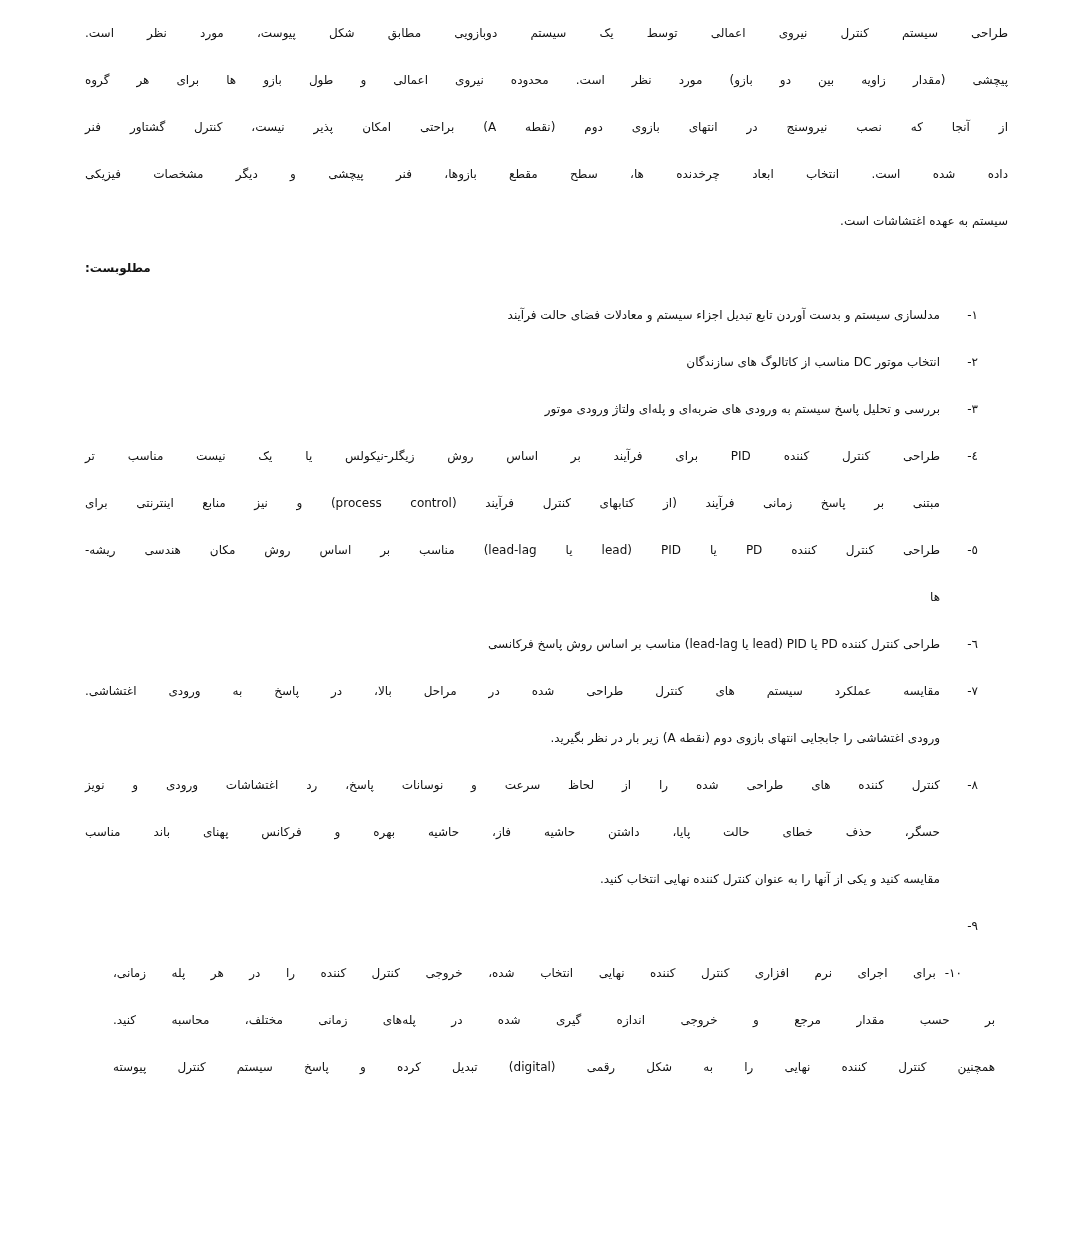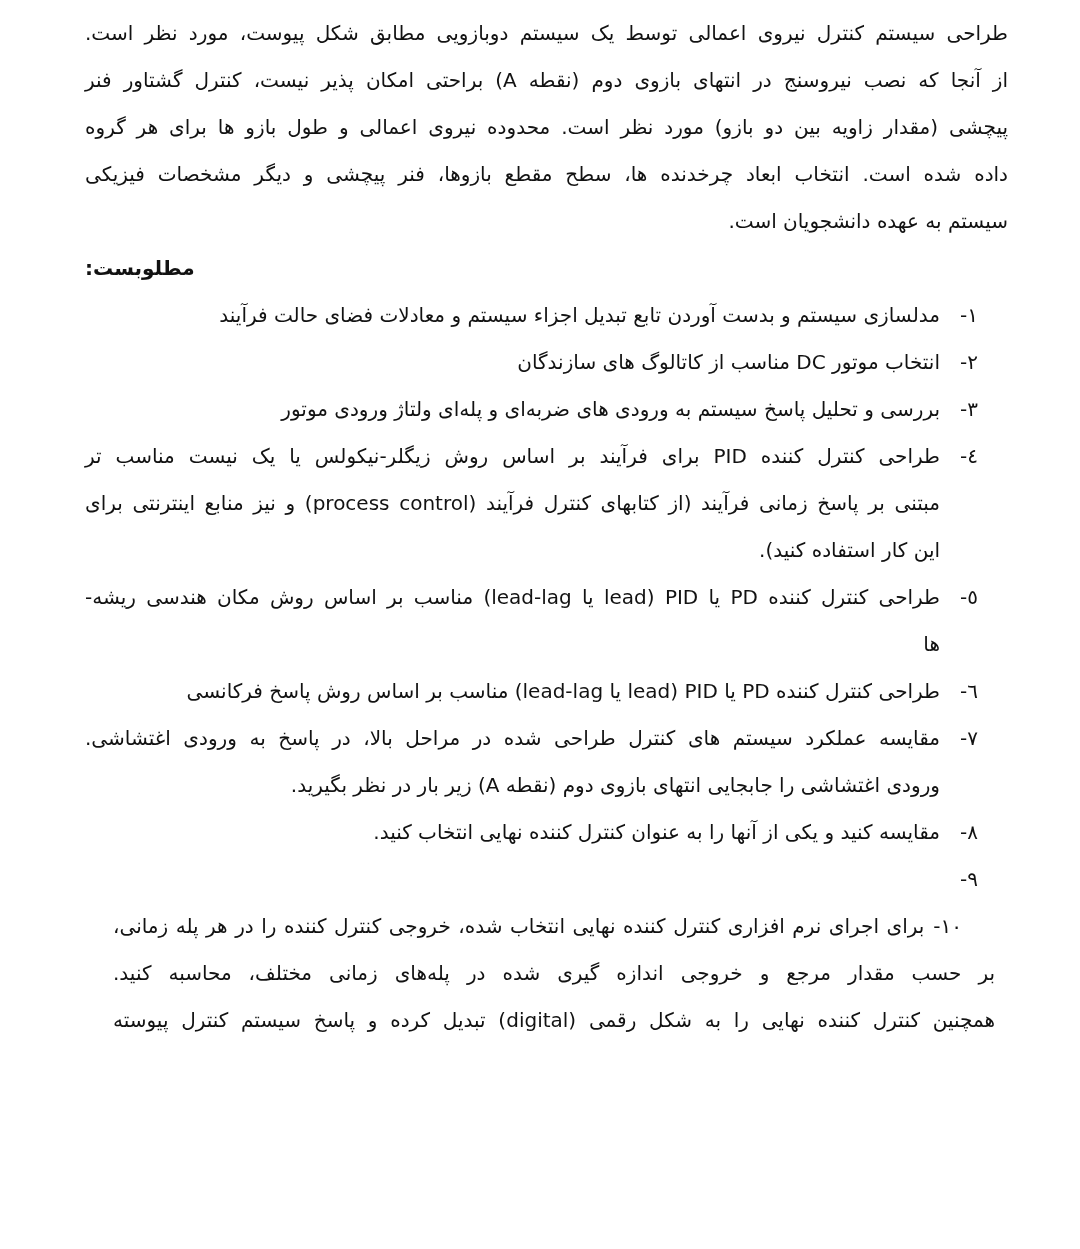--- a/index.html
+++ b/index.html
@@ -13,21 +13,21 @@
     font-family: "DejaVu Sans", sans-serif;
     color: #121212;
     overflow: hidden;
   }
   .page {
     position: absolute;
     top: 10px;
     right: 72px;
     left: 85px;
     direction: rtl;
-    font-size: 20px;
+    font-size: 12px;
     line-height: 47px;
   }
   .line {
     direction: rtl;
     unicode-bidi: embed;
   }
   .line.j {
     text-align: justify;
     text-align-last: justify;
   }
@@ -62,24 +62,24 @@
     margin-left: 9px;
   }
 </style>
 </head>
 <body>
 
 <div class="page" dir="rtl">
 
   <div>
     <div class="line j">طراحی سیستم کنترل نیروی اعمالی توسط یک سیستم دوبازویی  مطابق شکل پیوست، مورد نظر است.</div>
+    <div class="line j">پیچشی (مقدار زاویه بین دو بازو) مورد نظر است. محدوده نیروی اعمالی و طول بازو ها برای هر گروه</div>
     <div class="line j">از آنجا که نصب نیروسنج در انتهای بازوی دوم (نقطه A) براحتی امکان پذیر نیست، کنترل گشتاور فنر</div>
-    <div class="line j">پیچشی (مقدار زاویه بین دو بازو) مورد نظر است. محدوده نیروی اعمالی و طول بازو ها برای هر گروه</div>
     <div class="line j">داده شده است. انتخاب ابعاد چرخدنده ها، سطح مقطع بازوها، فنر پیچشی و دیگر مشخصات فیزیکی</div>
-    <div class="line last">سیستم به عهده دانشجویان است.</div>
+    <div class="line last">سیستم به عهده اغتشاشات است.</div>
   </div>
 
   <div class="heading">مطلوبست:</div>
 
   <div>
 
     <div class="item">
       <div class="num">۱-</div>
       <div class="txt">
         <div class="line last">مدلسازی سیستم و بدست آوردن تابع تبدیل اجزاء سیستم و معادلات فضای حالت فرآیند</div>
@@ -98,21 +98,20 @@
       <div class="txt">
         <div class="line last">بررسی و تحلیل پاسخ سیستم به ورودی های ضربه‌ای و پله‌ای ولتاژ ورودی موتور</div>
       </div>
     </div>
 
     <div class="item">
       <div class="num">٤-</div>
       <div class="txt">
         <div class="line j">طراحی کنترل کننده PID برای فرآیند بر اساس روش زیگلر-نیکولس یا یک نیست مناسب تر</div>
         <div class="line j">مبتنی بر پاسخ زمانی فرآیند (از کتابهای کنترل فرآیند (process control) و نیز منابع اینترنتی برای</div>
-        <div class="line last">این کار استفاده کنید).</div>
       </div>
     </div>
 
     <div class="item">
       <div class="num">٥-</div>
       <div class="txt">
         <div class="line j">طراحی کنترل کننده PD یا PID (lead یا lead-lag) مناسب بر اساس روش مکان هندسی ریشه-</div>
         <div class="line last">ها</div>
       </div>
     </div>
@@ -128,20 +127,22 @@
       <div class="num">۷-</div>
       <div class="txt">
         <div class="line j">مقایسه عملکرد سیستم های کنترل طراحی شده در مراحل بالا، در پاسخ به ورودی اغتشاشی.</div>
         <div class="line last">ورودی اغتشاشی را جابجایی انتهای بازوی دوم (نقطه A) زیر بار در نظر بگیرید.</div>
       </div>
     </div>
 
     <div class="item">
       <div class="num">۸-</div>
       <div class="txt">
+        <div class="line j">کنترل کننده های طراحی شده را از لحاظ سرعت و نوسانات پاسخ، رد اغتشاشات ورودی و نویز</div>
+        <div class="line j">حسگر، حذف خطای حالت پایا، داشتن حاشیه فاز، حاشیه بهره و فرکانس پهنای باند مناسب</div>
         <div class="line last">مقایسه کنید و یکی از آنها را به عنوان کنترل کننده نهایی انتخاب کنید.</div>
       </div>
     </div>
 
     <div class="item">
       <div class="num">۹-</div>
       <div class="txt">
       </div>
     </div>
 

